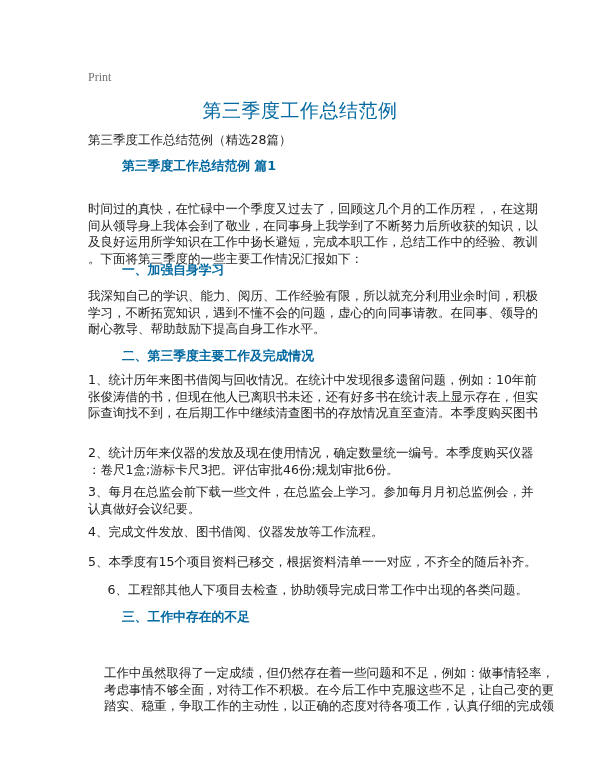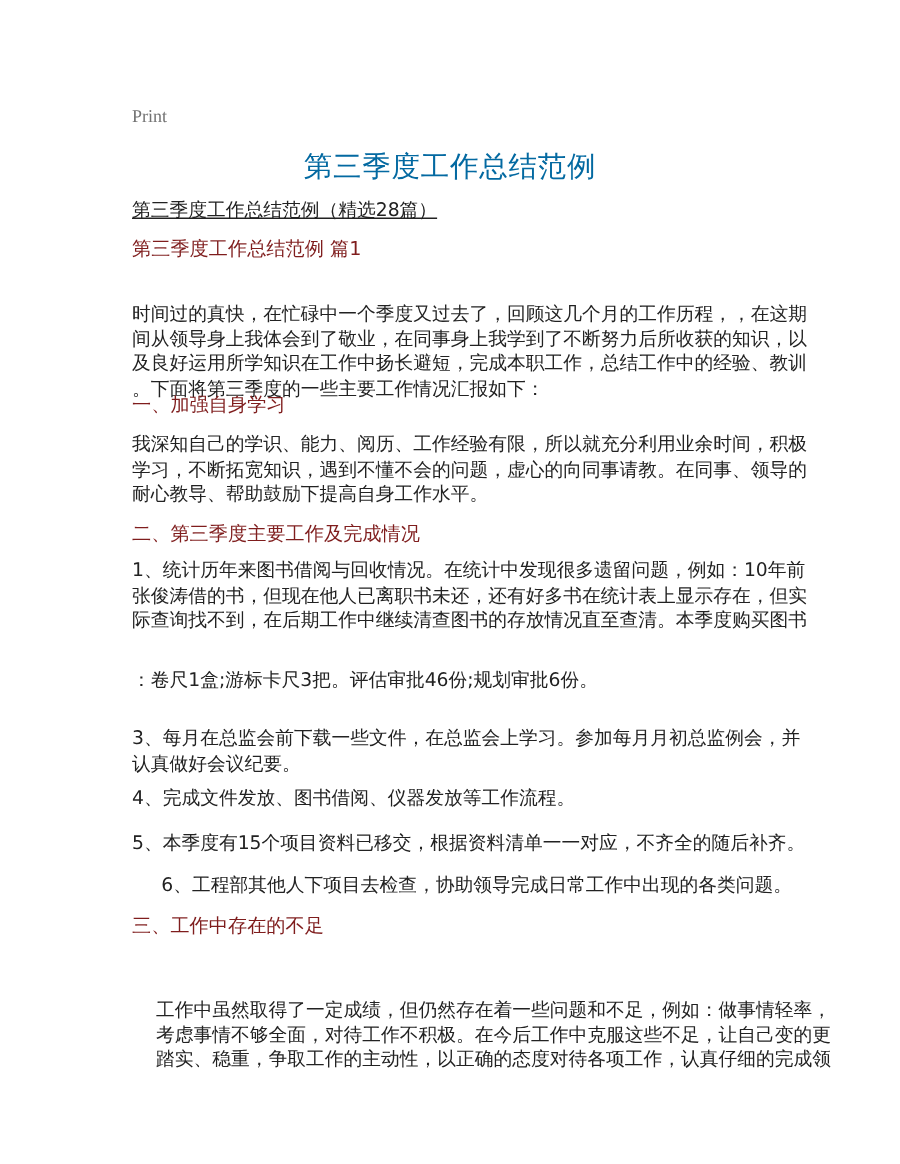--- a/index.html
+++ b/index.html
@@ -3,23 +3,23 @@
   <meta charset="utf-8">
   <style>
     html, body { margin: 0; padding: 0; background: #ffffff; }
     body { width: 600px; height: 776px; position: relative; overflow: hidden;
            font-family: "DejaVu Sans", "Liberation Sans", sans-serif; color: #1a1a1a; }
     .page { position: absolute; left: 88px; top: 0; width: 440px; }
     .print { position: absolute; top: 70px; left: 0; font-family: "Liberation Serif", serif;
              font-size: 12px; color: #737373; }
     .title { position: absolute; top: 98px; left: -88px; width: 600px; text-align: center;
              font-size: 19px; letter-spacing: 0.5px; color: #0369a1; }
-    .subtitle { position: absolute; top: 132px; left: 0; font-size: 12.5px; color: #222; white-space: nowrap; text-decoration: underline; }
+    .subtitle { position: absolute; top: 132px; left: 0; font-size: 12.5px; color: #222; white-space: nowrap; }
     .block { position: absolute; left: 0; width: 440px; }
-    .h { font-weight: normal; font-size: 12.8px; color: #7f1d1d; white-space: nowrap; }
+    .h { font-weight: bold; font-size: 12.8px; color: #0369a1; white-space: nowrap; margin-left: 34px; }
     .p { font-size: 12.5px; line-height: 16.6px; color: #222; }
     .line { display: block; white-space: nowrap; }
   </style>
 </head>
 <body>
 
 <div class="page">
 
   <div class="print">Print</div>
 
@@ -43,20 +43,21 @@
     <span class="line">耐心教导、帮助鼓励下提高自身工作水平。</span>
   </div>
 
   <div class="block h" style="top:348px;">二、第三季度主要工作及完成情况</div>
   <div class="block p" style="top:372px;">
     <span class="line">1、统计历年来图书借阅与回收情况。在统计中发现很多遗留问题，例如：10年前</span>
     <span class="line">张俊涛借的书，但现在他人已离职书未还，还有好多书在统计表上显示存在，但实</span>
     <span class="line">际查询找不到，在后期工作中继续清查图书的存放情况直至查清。本季度购买图书</span>
   </div>
   <div class="block p" style="top:445px;">
+    <span class="line">2、统计历年来仪器的发放及现在使用情况，确定数量统一编号。本季度购买仪器</span>
     <span class="line">：卷尺1盒;游标卡尺3把。评估审批46份;规划审批6份。</span>
   </div>
   <div class="block p" style="top:484px;">
     <span class="line">3、每月在总监会前下载一些文件，在总监会上学习。参加每月月初总监例会，并</span>
     <span class="line">认真做好会议纪要。</span>
   </div>
   <div class="block p" style="top:524px;">
     <span class="line">4、完成文件发放、图书借阅、仪器发放等工作流程。</span>
   </div>
   <div class="block p" style="top:554px;">

